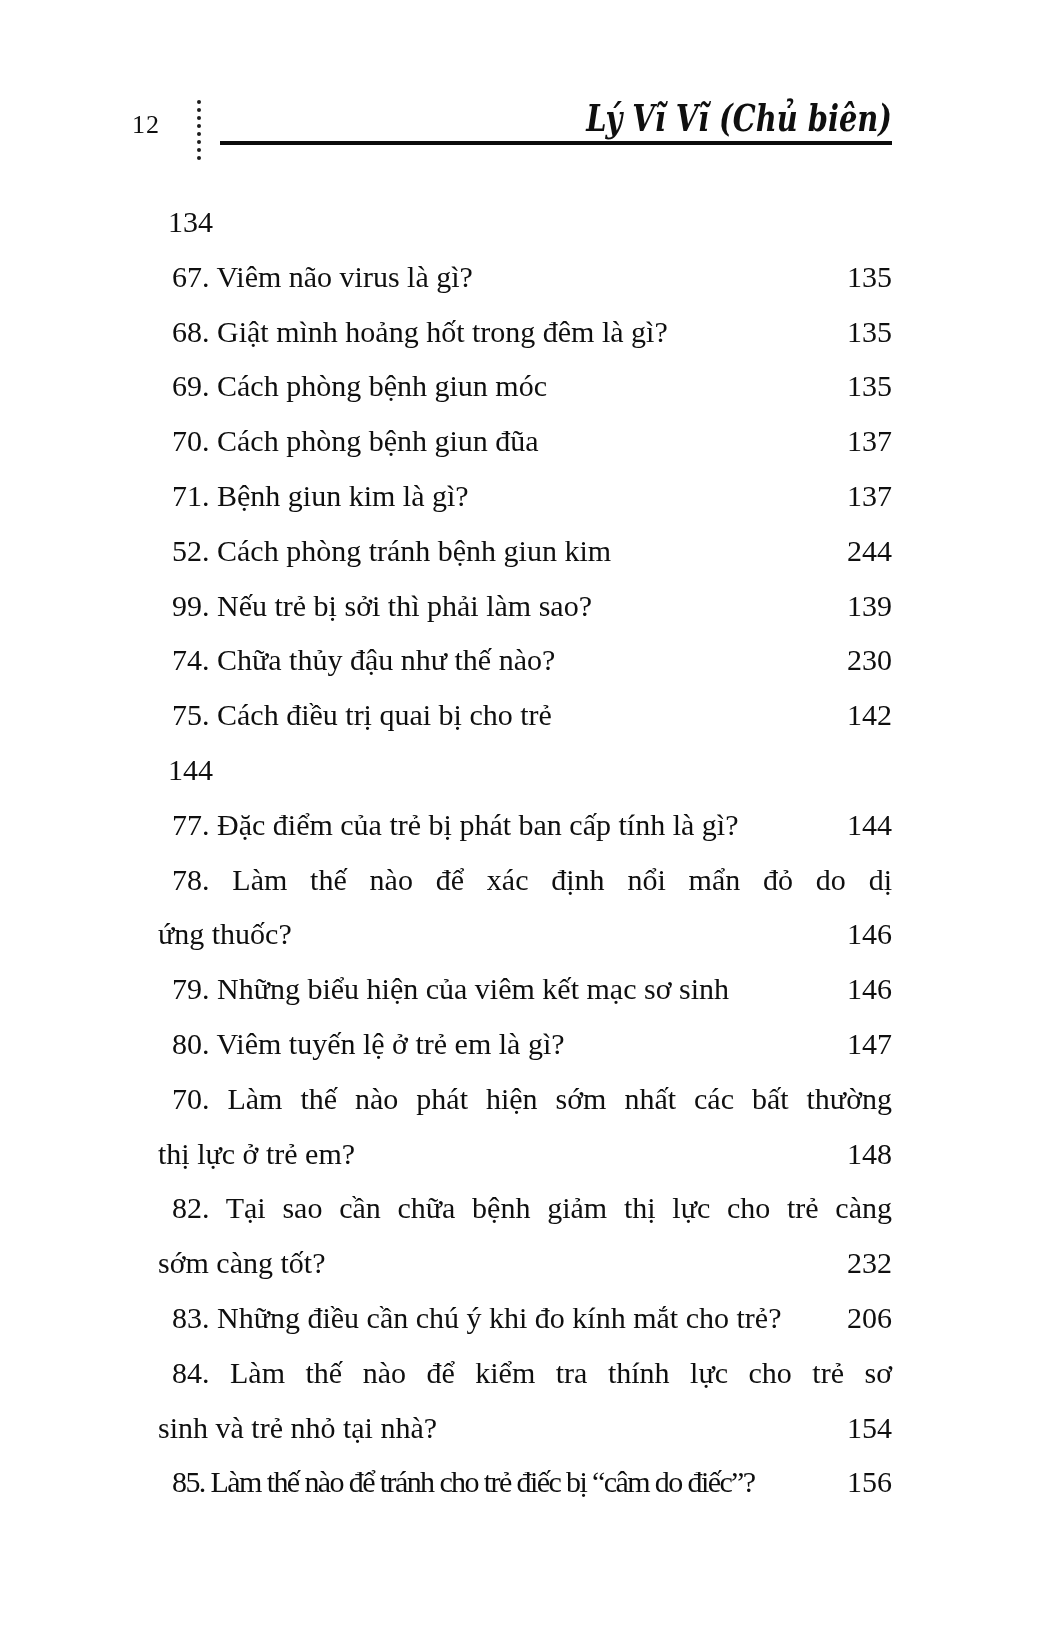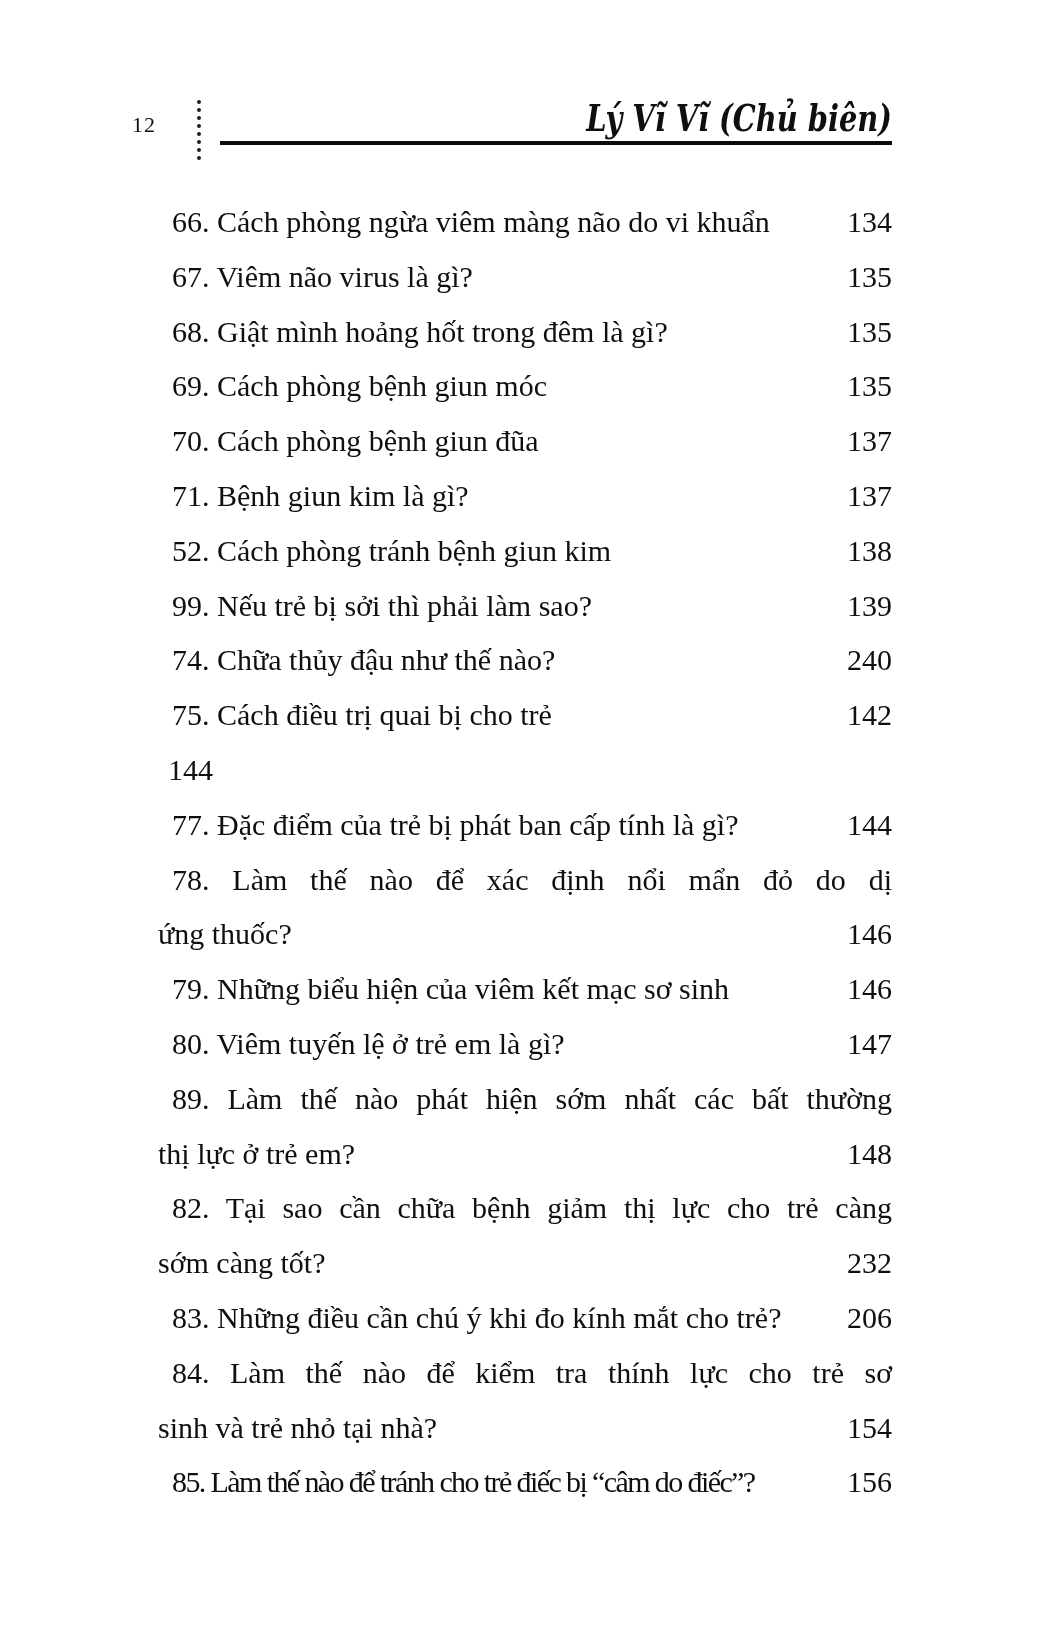--- a/index.html
+++ b/index.html
@@ -13,21 +13,21 @@
   .page {
     position: relative;
     width: 1040px; height: 1646px;
     background: #ffffff;
   }
 
   
   .folio {
     position: absolute;
     left: 132px; top: 108px;
-    font-size: 22px; line-height: 34px;
+    font-size: 26px; line-height: 34px;
     letter-spacing: 1px;
   }
   .dotted-sep {
     position: absolute;
     left: 197px; top: 100px;
     height: 60px; width: 0;
     border-left: 4px dotted #1c1c1c;
   }
   .running-head {
     position: absolute;
@@ -85,21 +85,20 @@
 <div class="page">
 
   <div class="folio">12</div>
   <div class="dotted-sep"></div>
   <div class="running-head">Lý Vĩ Vĩ (Chủ biên)</div>
   <div class="header-rule"></div>
 
   <div class="toc">
 
     <div class="entry row">
-      <span class="t first">66. Cách phòng ngừa viêm màng não do vi khuẩn</span>
       <span class="p">134</span>
     </div>
 
     <div class="entry row">
       <span class="t first">67. Viêm não virus là gì?</span>
       <span class="p">135</span>
     </div>
 
     <div class="entry row">
       <span class="t first">68. Giật mình hoảng hốt trong đêm là gì?</span>
@@ -116,31 +115,31 @@
       <span class="p">137</span>
     </div>
 
     <div class="entry row">
       <span class="t first">71. Bệnh giun kim là gì?</span>
       <span class="p">137</span>
     </div>
 
     <div class="entry row">
       <span class="t first">52. Cách phòng tránh bệnh giun kim</span>
-      <span class="p">138</span>
+      <span class="p">244</span>
     </div>
 
     <div class="entry row">
       <span class="t first">99. Nếu trẻ bị sởi thì phải làm sao?</span>
       <span class="p">139</span>
     </div>
 
     <div class="entry row">
       <span class="t first">74. Chữa thủy đậu như thế nào?</span>
-      <span class="p">240</span>
+      <span class="p">230</span>
     </div>
 
     <div class="entry row">
       <span class="t first">75. Cách điều trị quai bị cho trẻ</span>
       <span class="p">142</span>
     </div>
 
     <div class="entry row">
       <span class="p">144</span>
     </div>
@@ -162,21 +161,21 @@
       <span class="t first">79. Những biểu hiện của viêm kết mạc sơ sinh</span>
       <span class="p">146</span>
     </div>
 
     <div class="entry row">
       <span class="t first">80. Viêm tuyến lệ ở trẻ em là gì?</span>
       <span class="p">147</span>
     </div>
 
     <div class="entry">
-      <div class="l1">89. Làm thế nào phát hiện sớm nhất các bất thường</div>
+      <div class="l1">70. Làm thế nào phát hiện sớm nhất các bất thường</div>
       <div class="row">
         <span class="t cont">thị lực ở trẻ em?</span>
         <span class="p">148</span>
       </div>
     </div>
 
     <div class="entry">
       <div class="l1">82. Tại sao cần chữa bệnh giảm thị lực cho trẻ càng</div>
       <div class="row">
         <span class="t cont">sớm càng tốt?</span>

